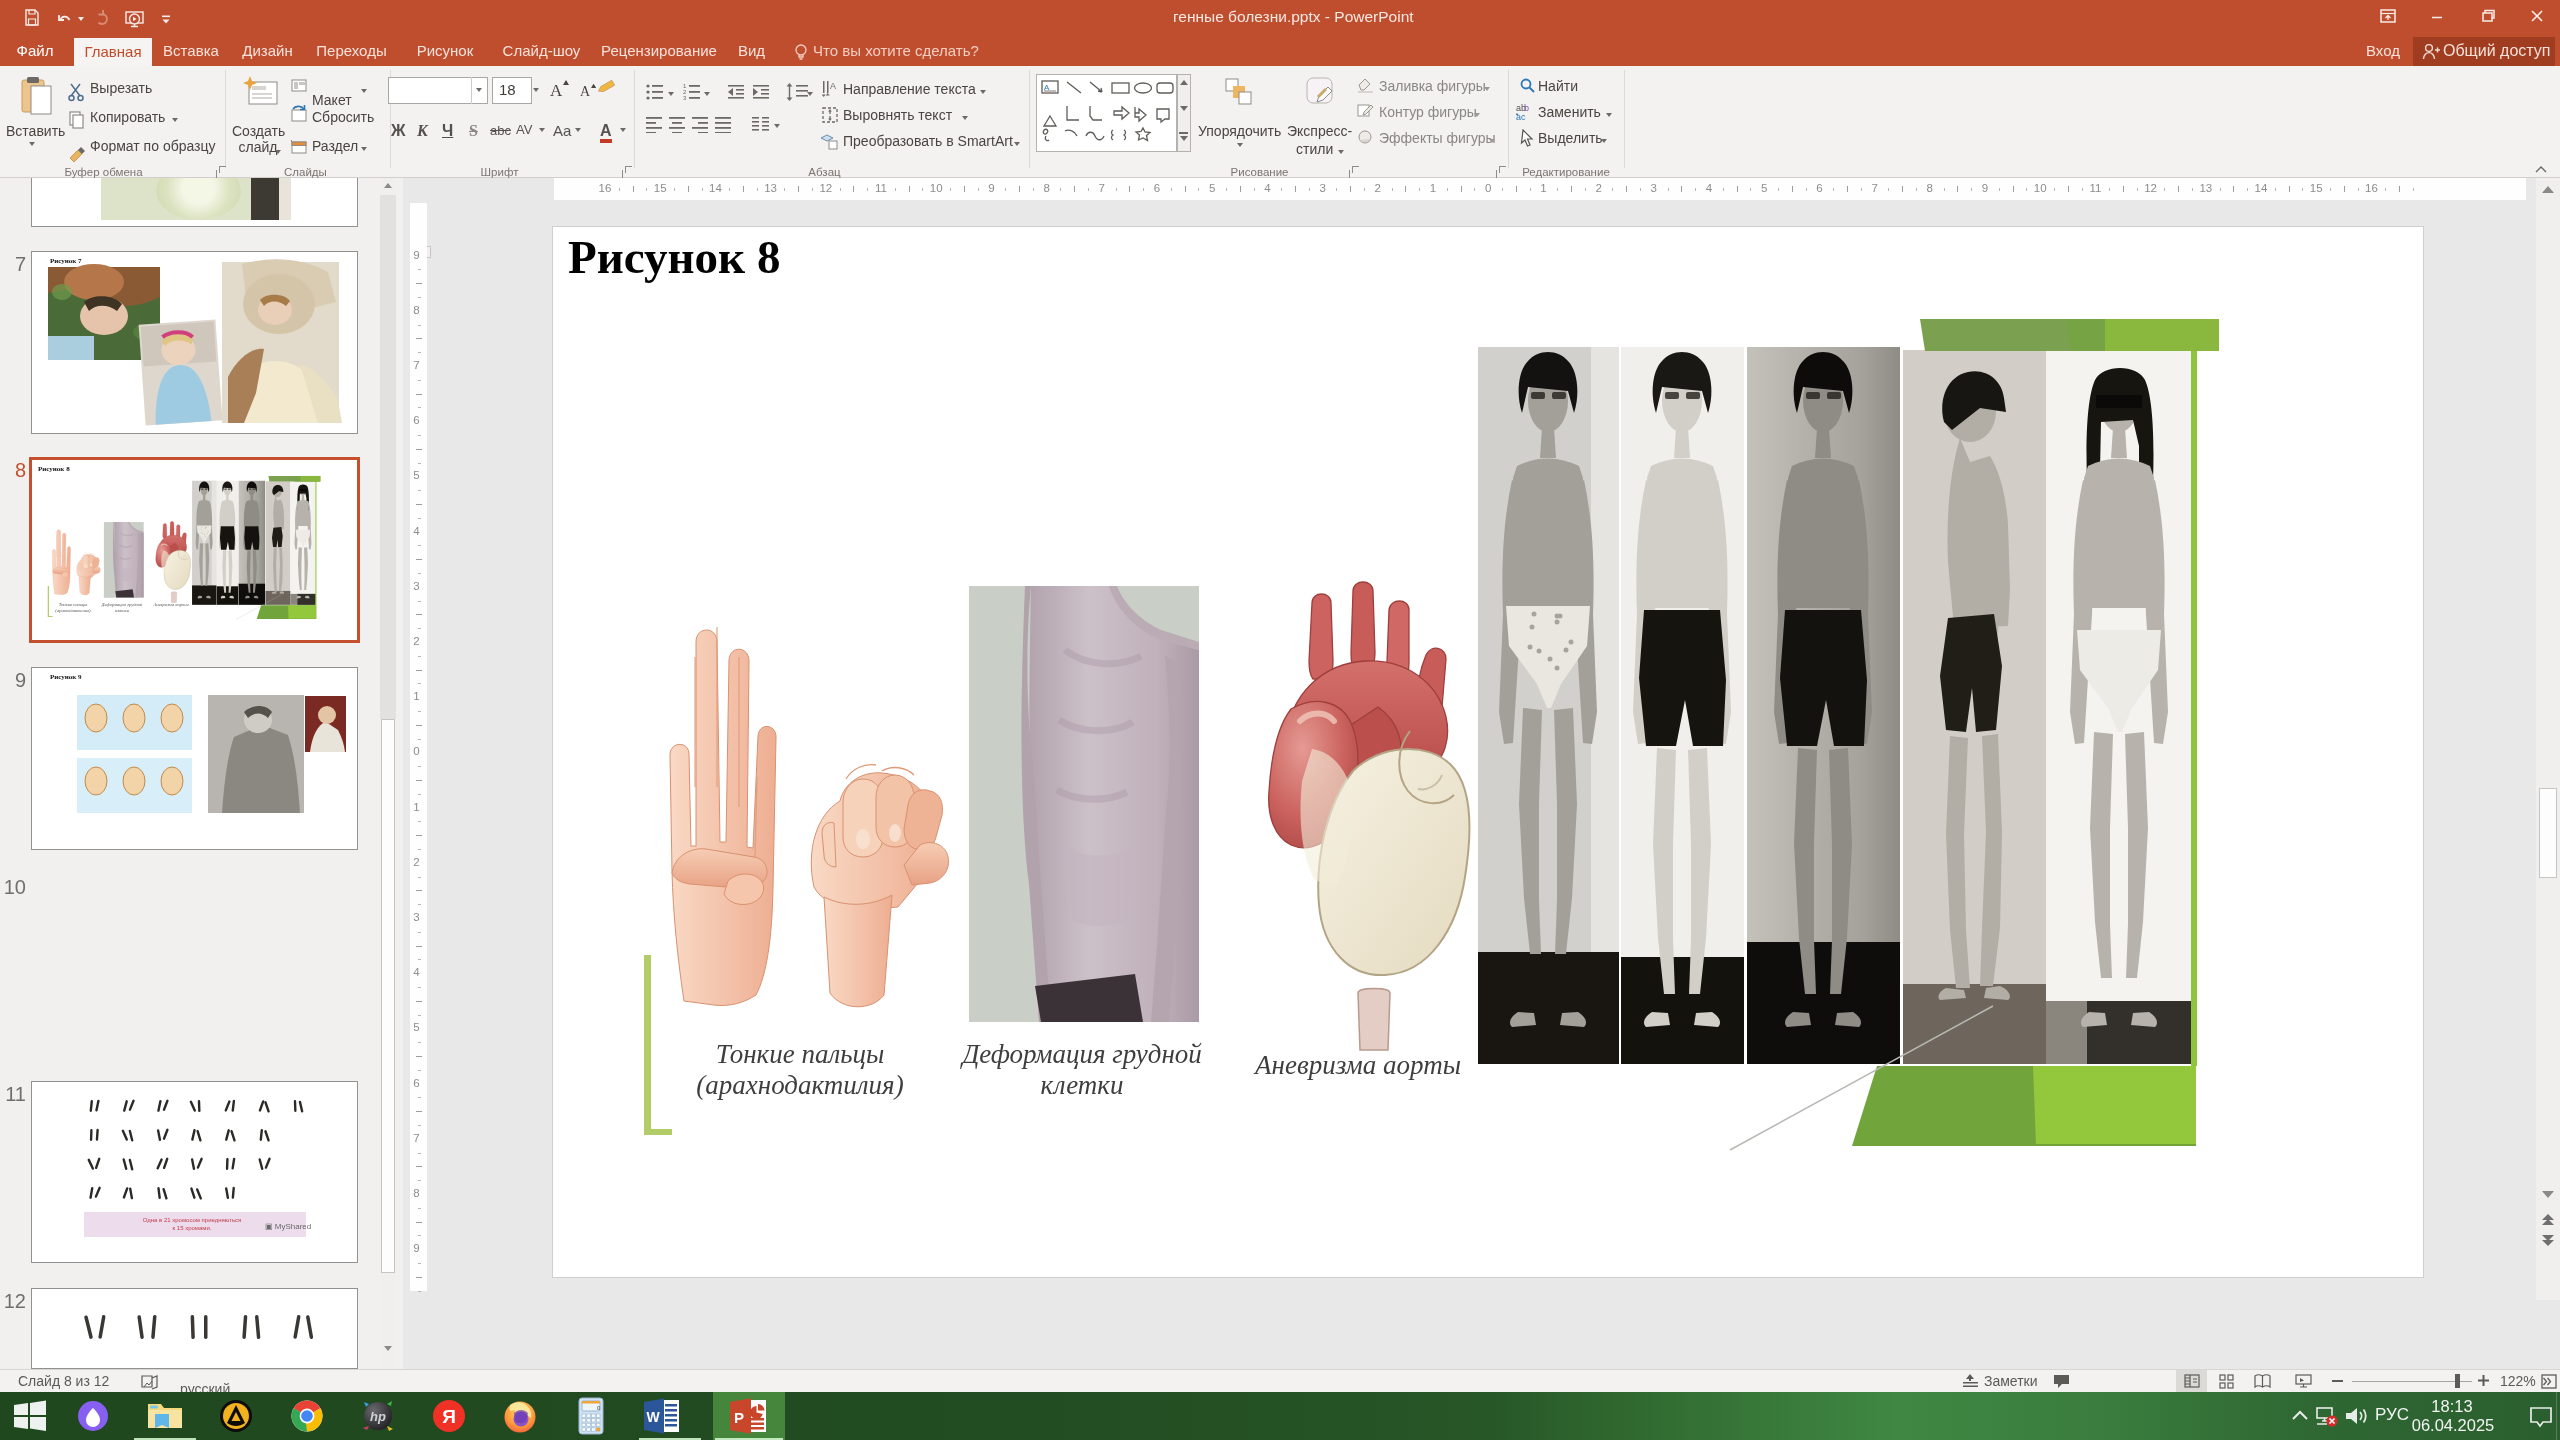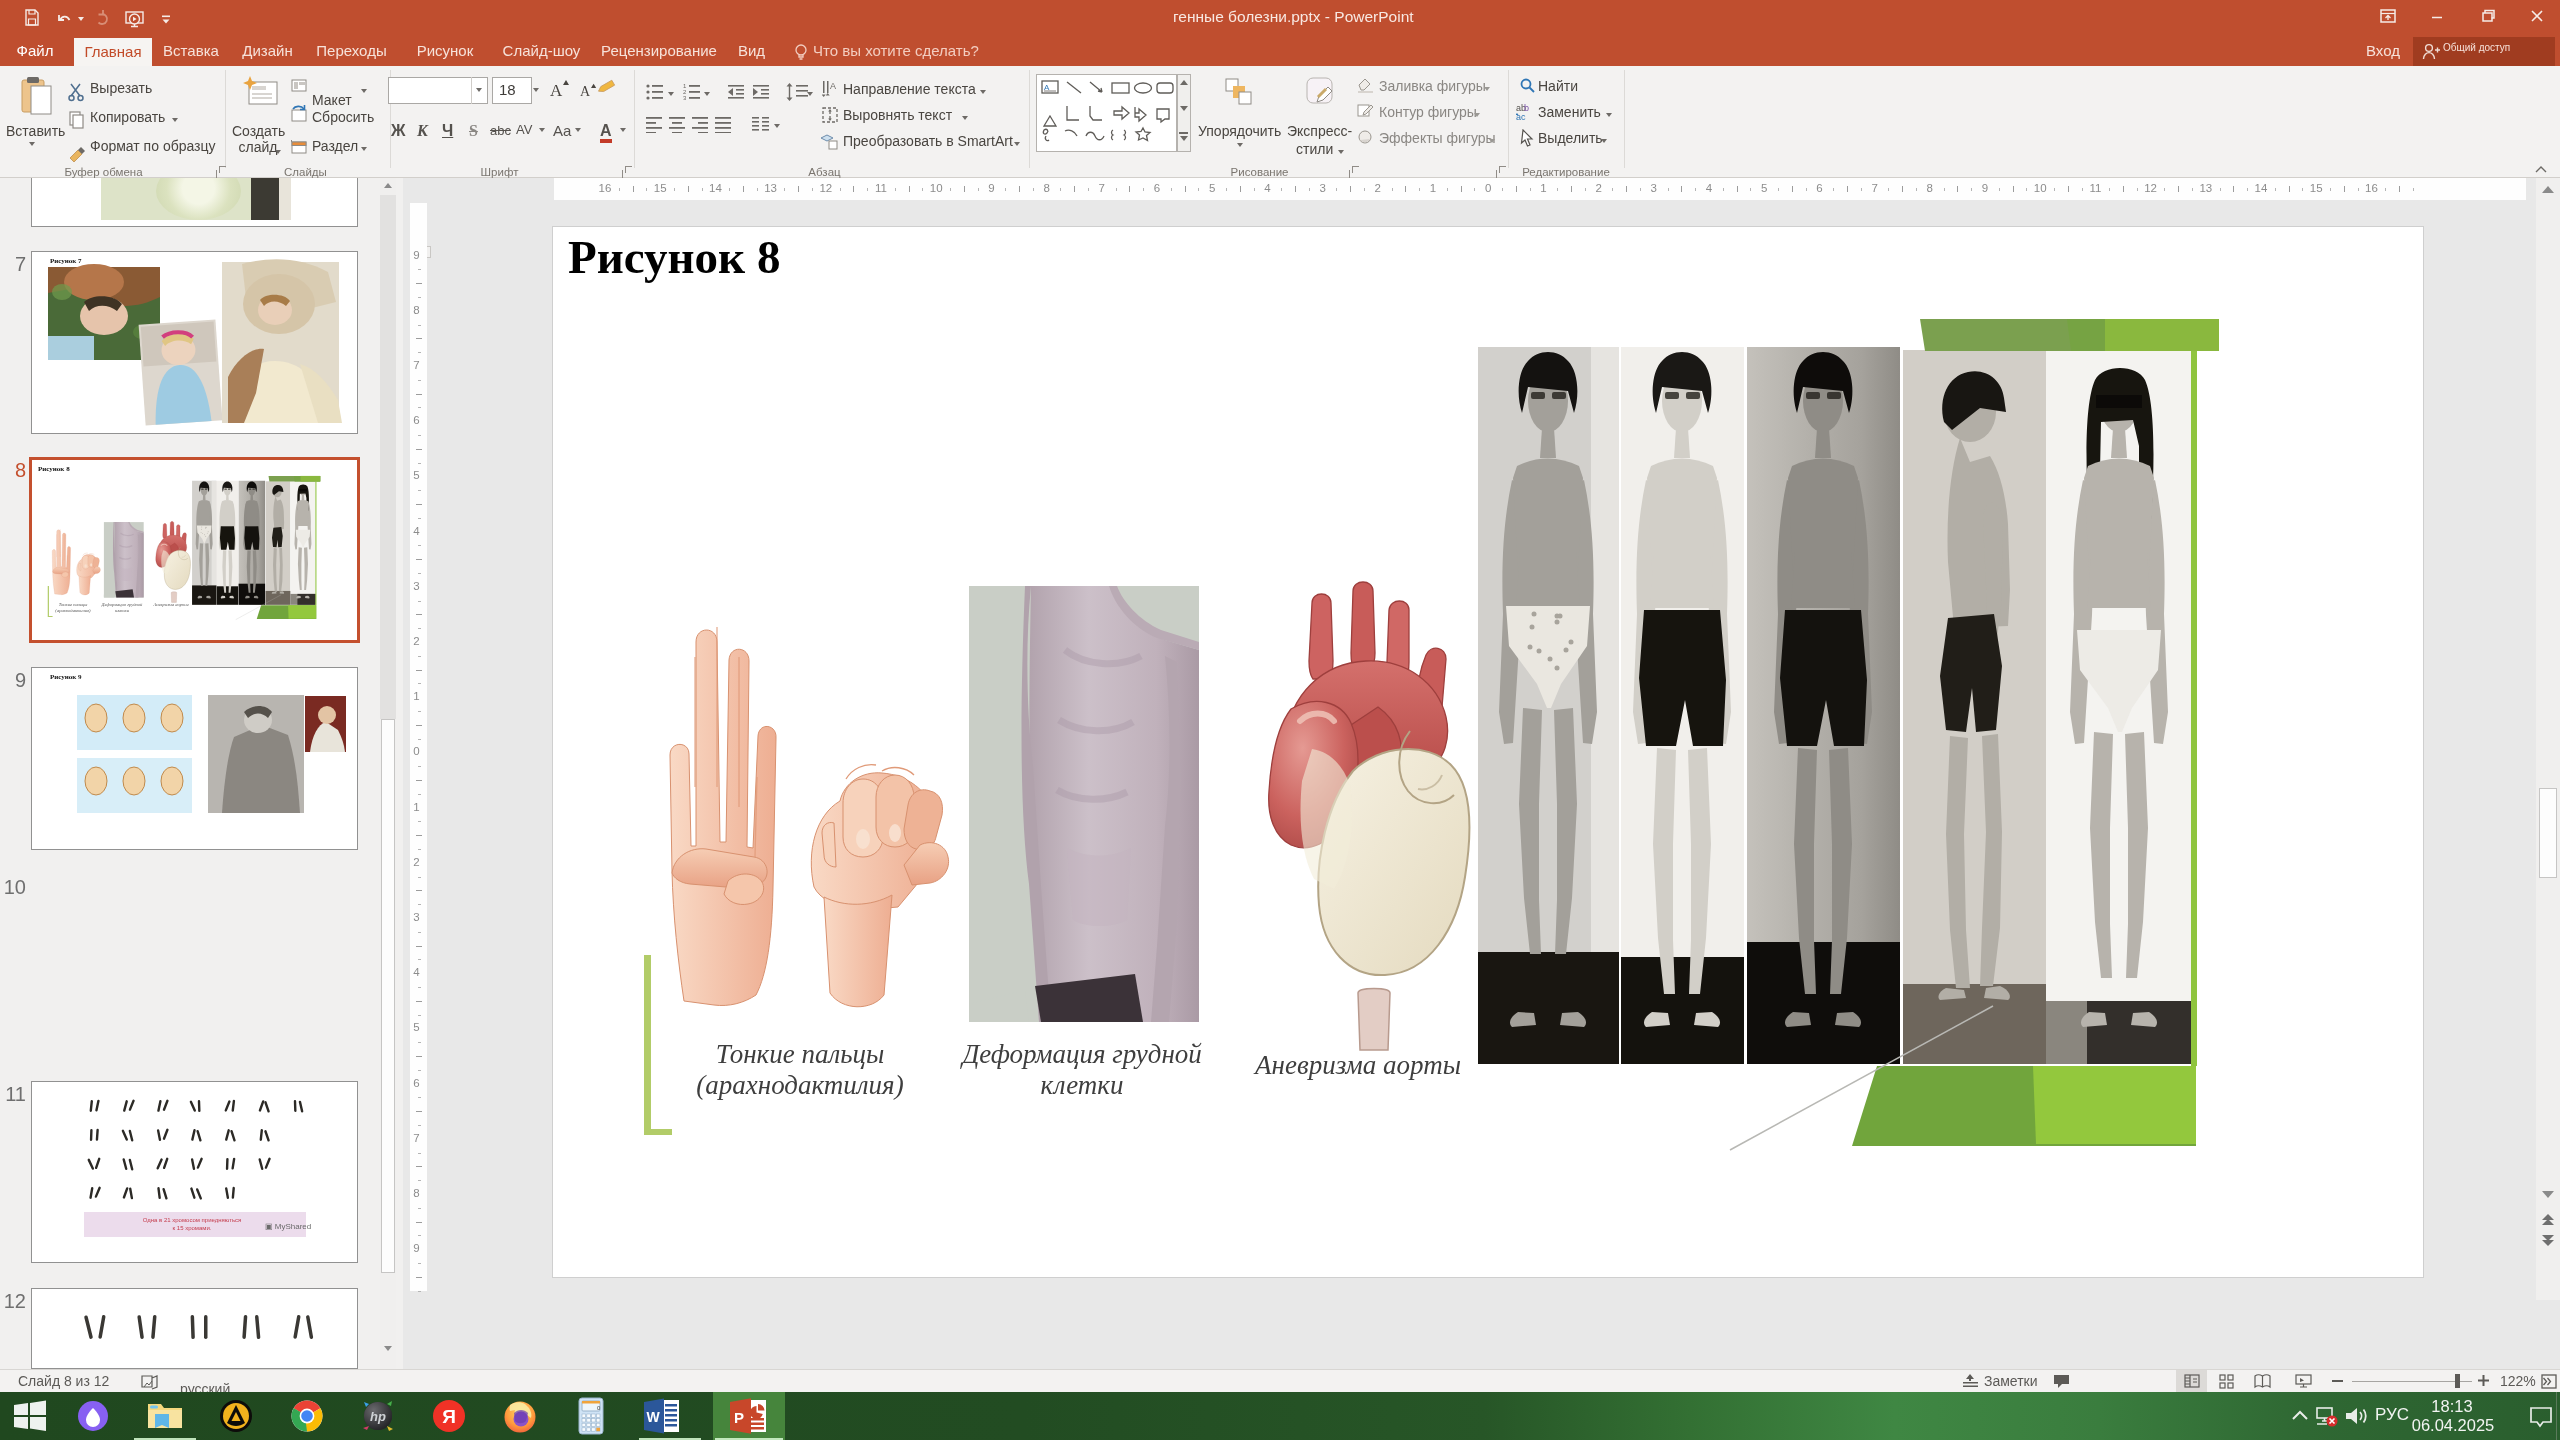--- a/index.html
+++ b/index.html
@@ -91,21 +91,21 @@
 <div class="abs" style="left:813px;top:5px;font-size:15px;color:#f3cdc0;">Что вы хотите сделать?</div>
 <div class="abs" style="left:2366px;top:5px;font-size:15px;color:#f7e2da;">Вход</div>
 <div class="abs" style="left:2413px;top:0px;width:142px;height:29px;background:#a03c20;"></div>
 <svg class="abs" style="left:2420px;top:5px" width="20" height="19" viewBox="0 0 20 19">
         <g fill="none" stroke="#f0ddd5" stroke-width="1.4">
           <circle cx="9" cy="6" r="3.4"></circle>
           <path d="M3.5 17c0-4 3-6.4 5.5-6.4s5.5 2.4 5.5 6.4"></path>
           <path d="M15 8h5M17.5 5.5v5"></path>
         </g>
       </svg>
-<div class="abs" style="left:2443px;top:5px;font-size:10px;color:#f7e2da;">Общий доступ</div>
+<div class="abs" style="left:2443px;top:5px;font-size:16px;color:#f7e2da;">Общий доступ</div>
 </div>
 <div class="abs" id="ribbon">
 <div class="gsep" style="left:225px"></div>
 <div class="gsep" style="left:390px"></div>
 <div class="gsep" style="left:634px"></div>
 <div class="gsep" style="left:1029px"></div>
 <div class="gsep" style="left:1508px"></div>
 <div class="gsep" style="left:1624px"></div>
 <div class="glabel" style="left:61px;width:85px;">Буфер обмена</div>
 <div class="glabel" style="left:284px;width:42px;">Слайды</div>

